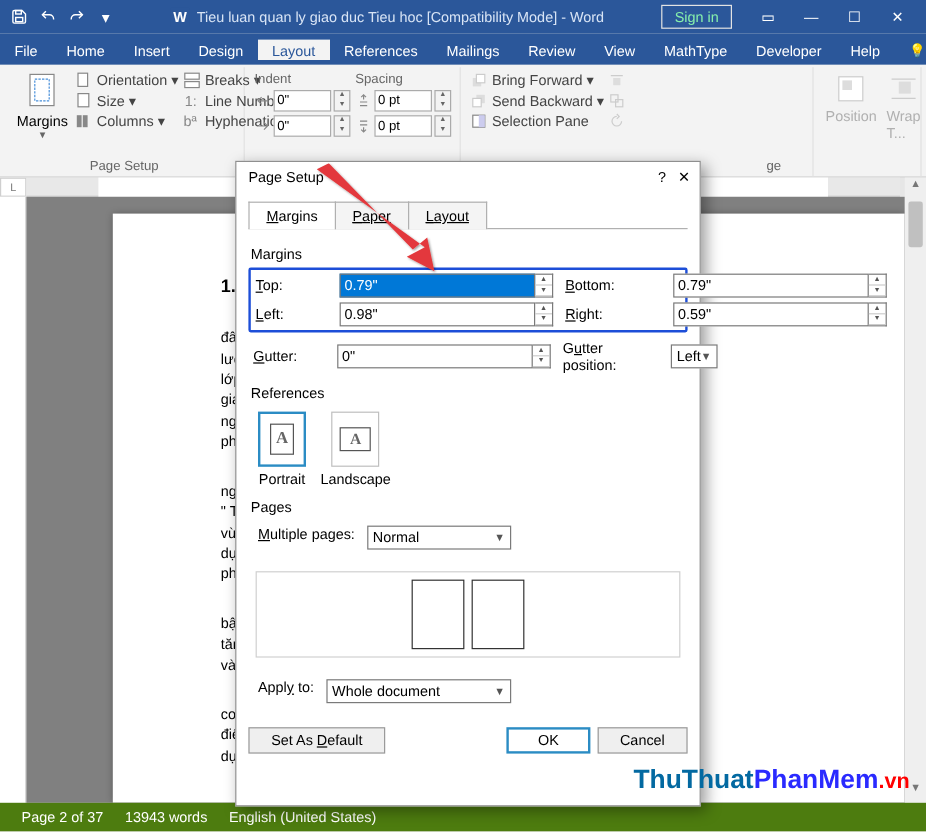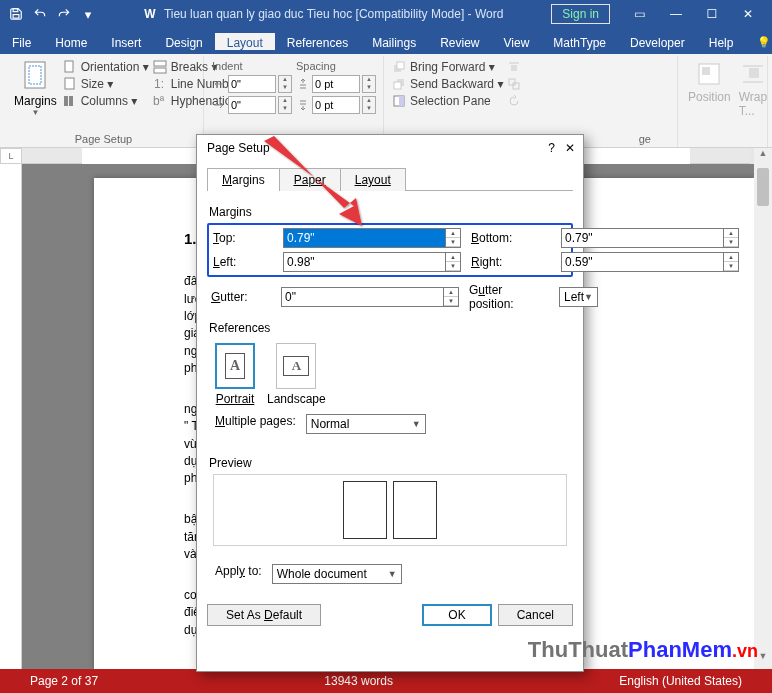--- a/index.html
+++ b/index.html
@@ -49,21 +49,21 @@
 .page-content { font-family: "Times New Roman", serif; font-size: 15px; color: #000; line-height: 1.45; width: 480px; }
 .page-content h4 { font-weight: bold; font-size: 15px; margin-bottom: 6px; }
 .doc-para { text-indent: 24px; text-align: justify; margin-bottom: 6px; white-space: pre-line; }
 
 
 .vscroll { position: absolute; right: 0; top: 148px; width: 18px; bottom: 24px; background: #efefef; }
 .vscroll-thumb { position: absolute; top: 20px; left: 3px; width: 12px; height: 38px; background: #c0c0c0; border-radius: 2px; }
 .vscroll-btn { position: absolute; left: 0; width: 18px; height: 18px; text-align: center; font-size: 9px; color: #777; }
 
 
-.statusbar { position: absolute; left: 0; right: 0; bottom: 0; height: 24px; background: #b91c1c; display: flex; align-items: center; gap: 18px; padding: 0 30px; color: #fff; font-size: 12px; justify-content: space-between; }
+.statusbar { position: absolute; left: 0; right: 0; bottom: 0; height: 24px; background: #4d7c0f; display: flex; align-items: center; gap: 18px; padding: 0 18px; color: #fff; font-size: 12px; }
 
 
 .dialog { position: absolute; left: 196px; top: 134px; width: 388px; height: 538px; background: #fff; border: 1px solid #8f8f8f; box-shadow: 4px 4px 12px rgba(0,0,0,.4); z-index: 10; }
 .dlg-title { display: flex; align-items: center; justify-content: space-between; padding: 6px 8px 6px 10px; font-size: 12px; }
 .dlg-ctrls { display: flex; gap: 10px; font-size: 13px; }
 .dlg-tabs { display: flex; padding: 6px 10px 0 10px; }
 .dlg-tab { border: 1px solid #b0b0b0; border-bottom: none; padding: 4px 14px; background: #fff; position: relative; top: 1px; margin-right: -1px; }
 .dlg-tab.active { z-index: 2; }
 .dlg-tab.inactive { background: #f4f4f4; z-index: 0; text-decoration: underline; }
 .dlg-tab .ul { text-decoration: underline; }
@@ -94,21 +94,21 @@
 .dlg-footer { display: flex; align-items: center; justify-content: flex-start; gap: 6px; padding: 8px 10px; }
 .dlg-footer .spacer { flex: 1; }
 .btn { border: 1px solid #9a9a9a; background: #efefef; padding: 3px 18px; font-size: 12px; }
 .btn.primary { border: 2px solid #2b8cc4; background: #fff; padding: 2px 24px; }
 
 
 .arrow-ann { position: absolute; left: 244px; top: 136px; width: 140px; height: 100px; z-index: 20; pointer-events: none; }
 
 
 .watermark { position: absolute; right: 14px; bottom: 30px; z-index: 30; font-family: Tahoma, sans-serif; font-weight: bold; }
-.wm-tt { color: #737373; font-size: 22px; margin-left: 44px; }
+.wm-tt { color: #0369a1; font-size: 22px; margin-left: 44px; }
 .wm-pm { color: #2a2aff; font-size: 22px; }
 .wm-vn { color: #ff0000; font-size: 18px; }
 </style>
 </head>
 <body>
 
 <div class="titlebar">
   <div class="qat">
     <div class="qat-btn">
         <svg width="14" height="14" viewBox="0 0 24 24" fill="none" stroke="#fff" stroke-width="2">
@@ -456,40 +456,40 @@
           <span class="arrow">▼</span>
         </div>
     </div>
 
     <div class="section-title">References</div>
     <div class="orient">
       <div class="orient-opt">
         <div class="orient-box sel">
             <div class="orient-page p">A</div>
           </div>
-        <span style="text-decoration:underline">Portrait</span>
+        <span style="">Portrait</span>
       </div>
       <div class="orient-opt">
         <div class="orient-box">
             <div class="orient-page l">A</div>
           </div>
         <span>Landscape</span>
       </div>
     </div>
 
+    <div class="section-title">Pages</div>
     <div class="mp-row">
       <span><span style="text-decoration:underline">M</span>ultiple pages:</span>
       <div class="dsel">
           <span>Normal</span>
           <span class="arrow">▼</span>
         </div>
     </div>
 
     <div style="height:12px"></div>
-    <div class="section-title">Preview</div>
     <div class="preview-box">
       <div class="preview-pages">
         <div class="pv-page">
             <div class="pv-line"></div>
             <div class="pv-line"></div>
             <div class="pv-line"></div>
             <div class="pv-line"></div>
             <div class="pv-line" style="width:70%"></div>
             <div style="height:4px"></div>
             <div class="pv-line"></div>
@@ -507,21 +507,21 @@
             <div class="pv-line"></div>
             <div class="pv-line"></div>
             <div class="pv-line"></div>
             <div class="pv-line" style="width:60%"></div>
           </div>
       </div>
     </div>
 
     <div class="mp-row" style="margin-top:14px">
       <span>Appl<span style="text-decoration:underline">y</span> to:</span>
-      <div class="dsel" style="width:130px">
+      <div class="dsel" style="width:154px">
           <span>Whole document</span>
           <span class="arrow">▼</span>
         </div>
     </div>
   </div>
   <div class="dlg-footer">
     <button class="btn">Set As <span style="text-decoration:underline">D</span>efault</button>
     <div class="spacer"></div>
     <button class="btn primary">OK</button>
     <button class="btn">Cancel</button>

